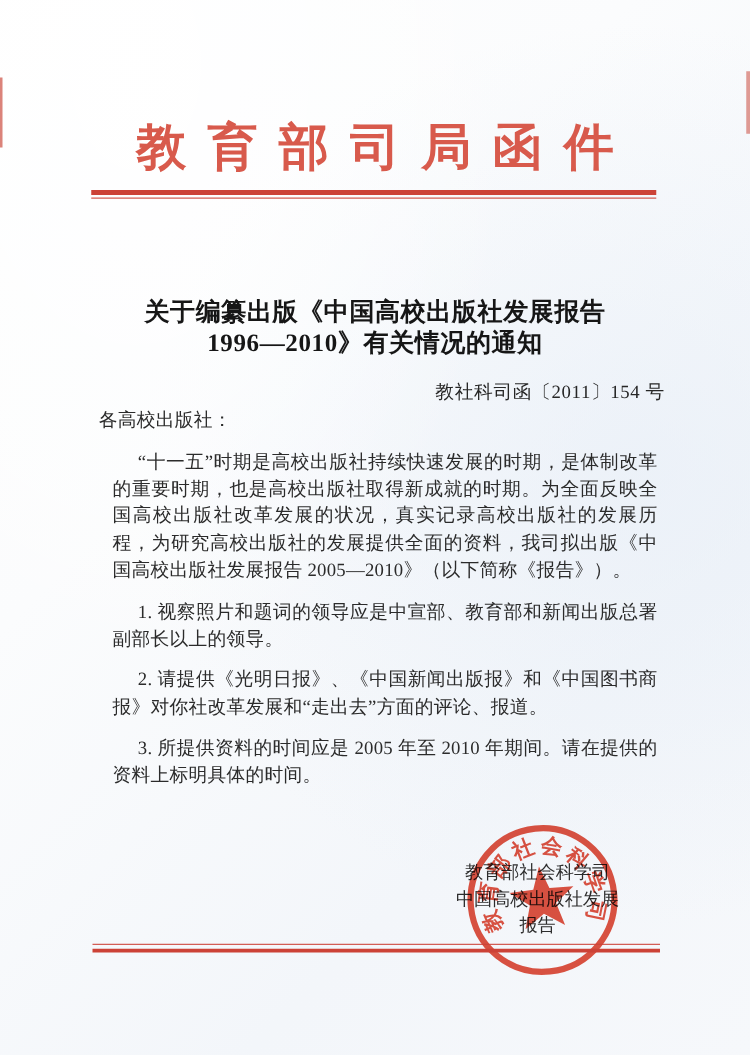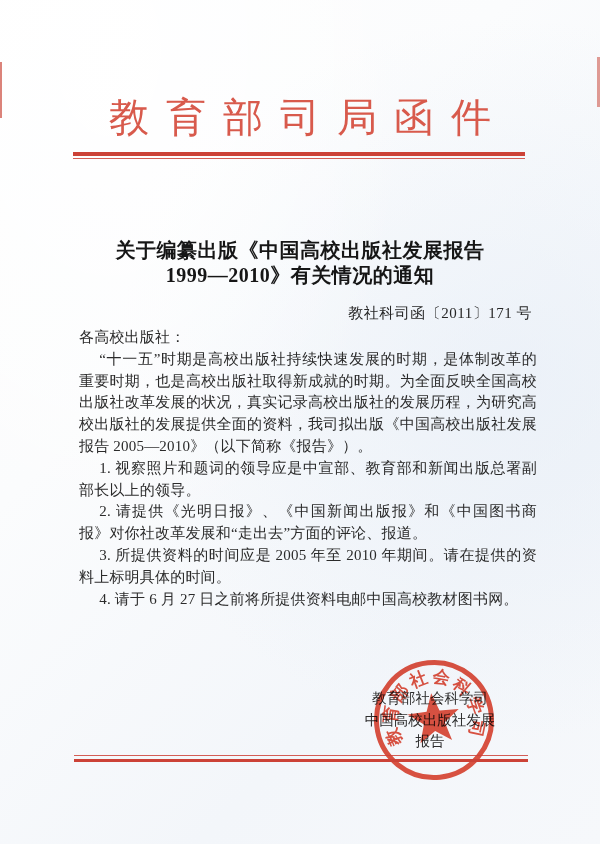--- a/index.html
+++ b/index.html
@@ -13,21 +13,21 @@
     background:
       radial-gradient(ellipse at 18% 6%, rgba(255,255,255,0.9) 0%, rgba(255,255,255,0) 45%),
       radial-gradient(ellipse at 85% 45%, rgba(228,236,246,0.55) 0%, rgba(228,236,246,0) 55%),
       linear-gradient(135deg,#fefefe 0%,#fbfcfd 35%,#f3f6fa 72%,#f6f8fb 100%);
     color:var(--ink,#2b2b2b);
   }
   
   .doc-header{
     position:absolute;top:95px;left:0;right:0;
     text-align:center;
-    font-size:40px;font-weight:normal;line-height:46px;
+    font-size:40px;font-weight:bold;line-height:46px;
     letter-spacing:17px;text-indent:17px;
     color:var(--header-red,#d85a4c);
   }
   .header-rule{position:absolute;top:152px;left:73px;width:452px;}
   .header-rule .rule-thick{height:3.5px;background:var(--rule-red,#cc4237);margin-bottom:2px;}
   .header-rule .rule-thin{height:1.2px;background:var(--rule-red,#cc4237);opacity:.85;}
   
   .doc-title{
     position:absolute;top:238px;left:0;right:0;
     text-align:center;font-size:20px;font-weight:bold;line-height:25px;
@@ -36,21 +36,21 @@
   .doc-number{
     position:absolute;top:304px;right:68px;
     font-size:15px;color:#262626;letter-spacing:.5px;
   }
   
   .doc-body{
     position:absolute;top:327px;left:79px;width:458px;
     font-size:15px;line-height:21.8px;text-align:justify;
     color:var(--ink,#2b2b2b);letter-spacing:.2px;
   }
-  .doc-body p.para{margin:0;text-indent:1.35em;}
+  .doc-body p.para{margin:11px;text-indent:1.35em;}
   .salutation{text-indent:0;}
   
   .signature{
     position:absolute;top:688px;left:358px;width:144px;
     text-align:center;font-size:14.5px;line-height:21.5px;color:#2d2d2d;
   }
   
   .seal{
     position:absolute;left:349px;top:635px;width:170px;height:170px;
     transform:rotate(-6deg);
@@ -78,39 +78,38 @@
 
   <div class="doc-header">教育部司局函件</div>
 
   <div class="header-rule">
     <div class="rule-thick"></div>
     <div class="rule-thin"></div>
   </div>
 
   <div class="doc-title">
     <div>关于编纂出版《中国高校出版社发展报告</div>
-    <div>1999—2010》有关情况的通知</div>
+    <div>1996—2010》有关情况的通知</div>
   </div>
 
-  <div class="doc-number">教社科司函〔2011〕171 号</div>
+  <div class="doc-number">教社科司函〔2011〕154 号</div>
 
   <div class="doc-body">
     <div class="salutation">各高校出版社：</div>
     <div>
 
         <p class="para">“十一五”时期是高校出版社持续快速发展的时期，是体制改革的重要时期，也是高校出版社取得新成就的时期。为全面反映全国高校出版社改革发展的状况，真实记录高校出版社的发展历程，为研究高校出版社的发展提供全面的资料，我司拟出版《中国高校出版社发展报告 2005—2010》（以下简称《报告》）。</p>
 
 
         <p class="para">1. 视察照片和题词的领导应是中宣部、教育部和新闻出版总署副部长以上的领导。</p>
 
         <p class="para">2. 请提供《光明日报》、《中国新闻出版报》和《中国图书商报》对你社改革发展和“走出去”方面的评论、报道。</p>
 
         <p class="para">3. 所提供资料的时间应是 2005 年至 2010 年期间。请在提供的资料上标明具体的时间。</p>
 
-        <p class="para">4. 请于 6 月 27 日之前将所提供资料电邮中国高校教材图书网。</p>
 
       </div>
   </div>
 
   <div class="signature">
     <div class="sig-org">教育部社会科学司</div>
     <div class="sig-date">中国高校出版社发展报告</div>
   </div>
 
   <svg class="seal" viewBox="0 0 170 170" aria-hidden="true">

